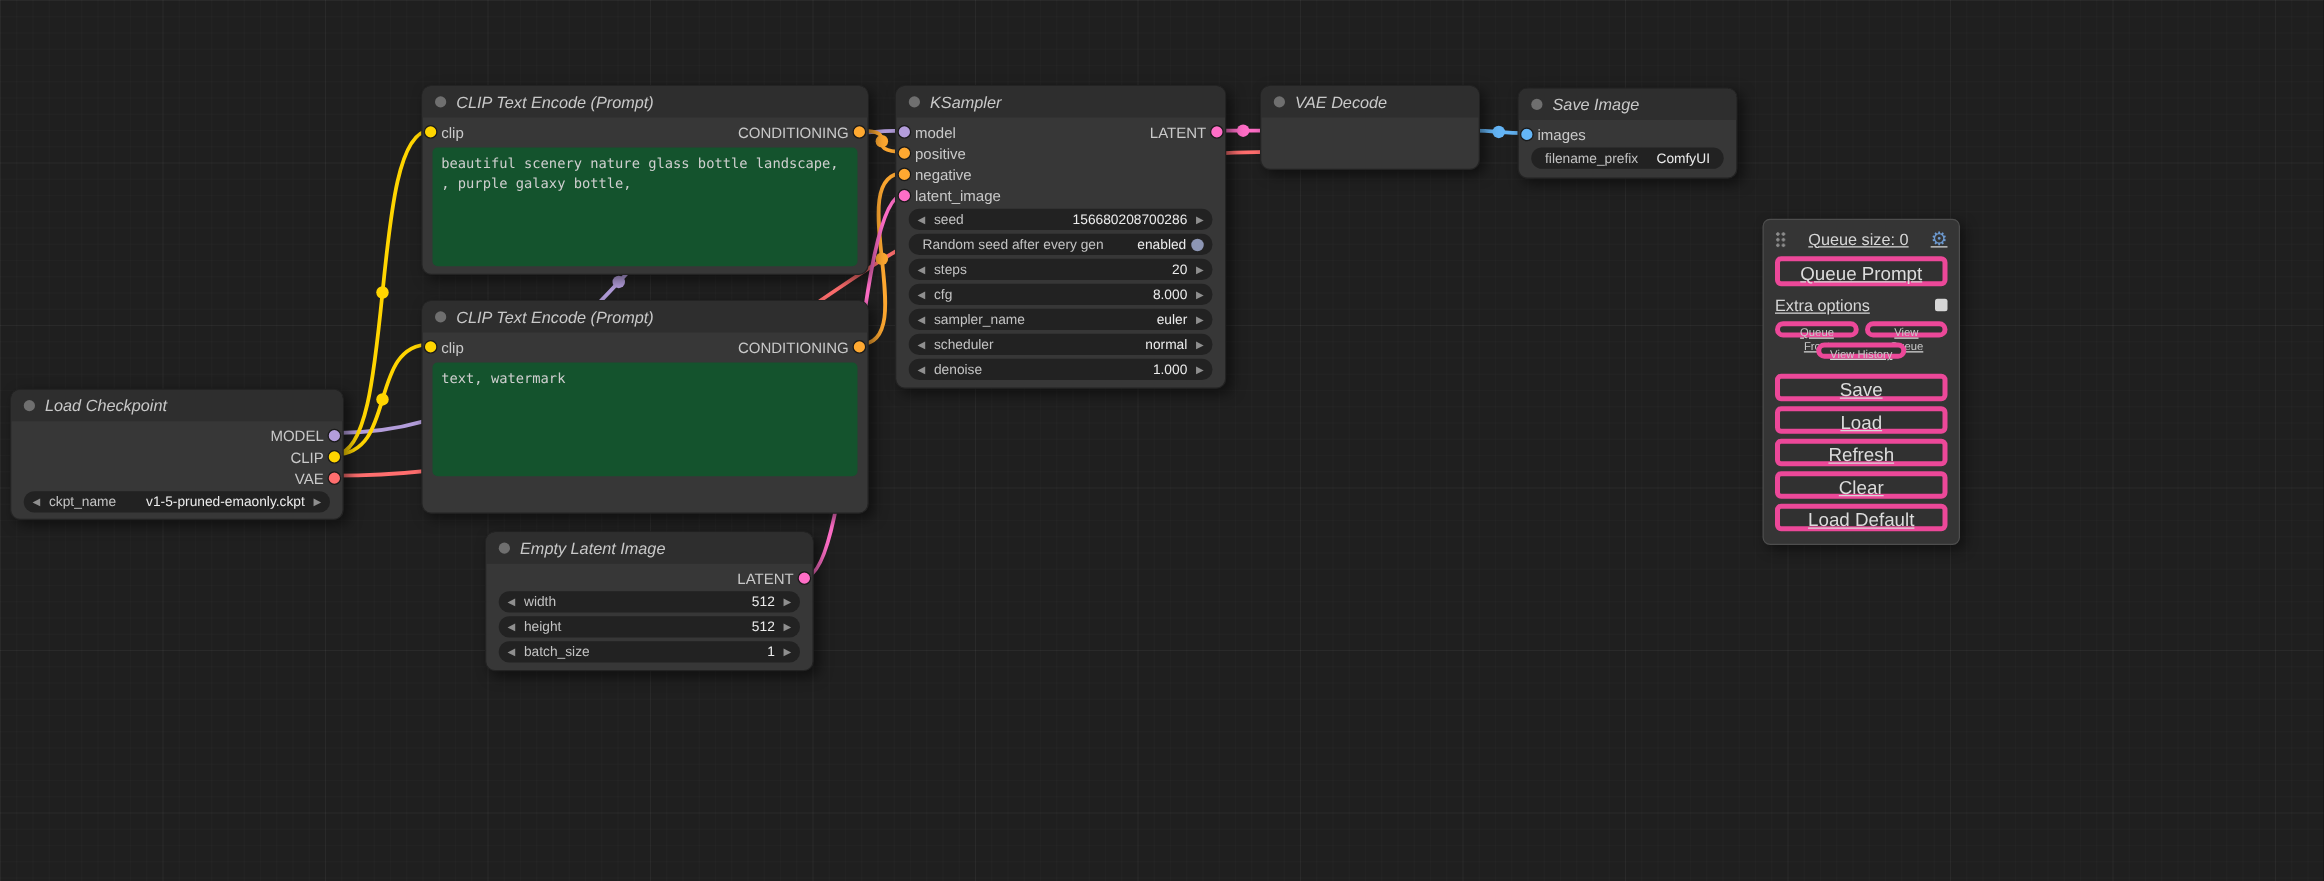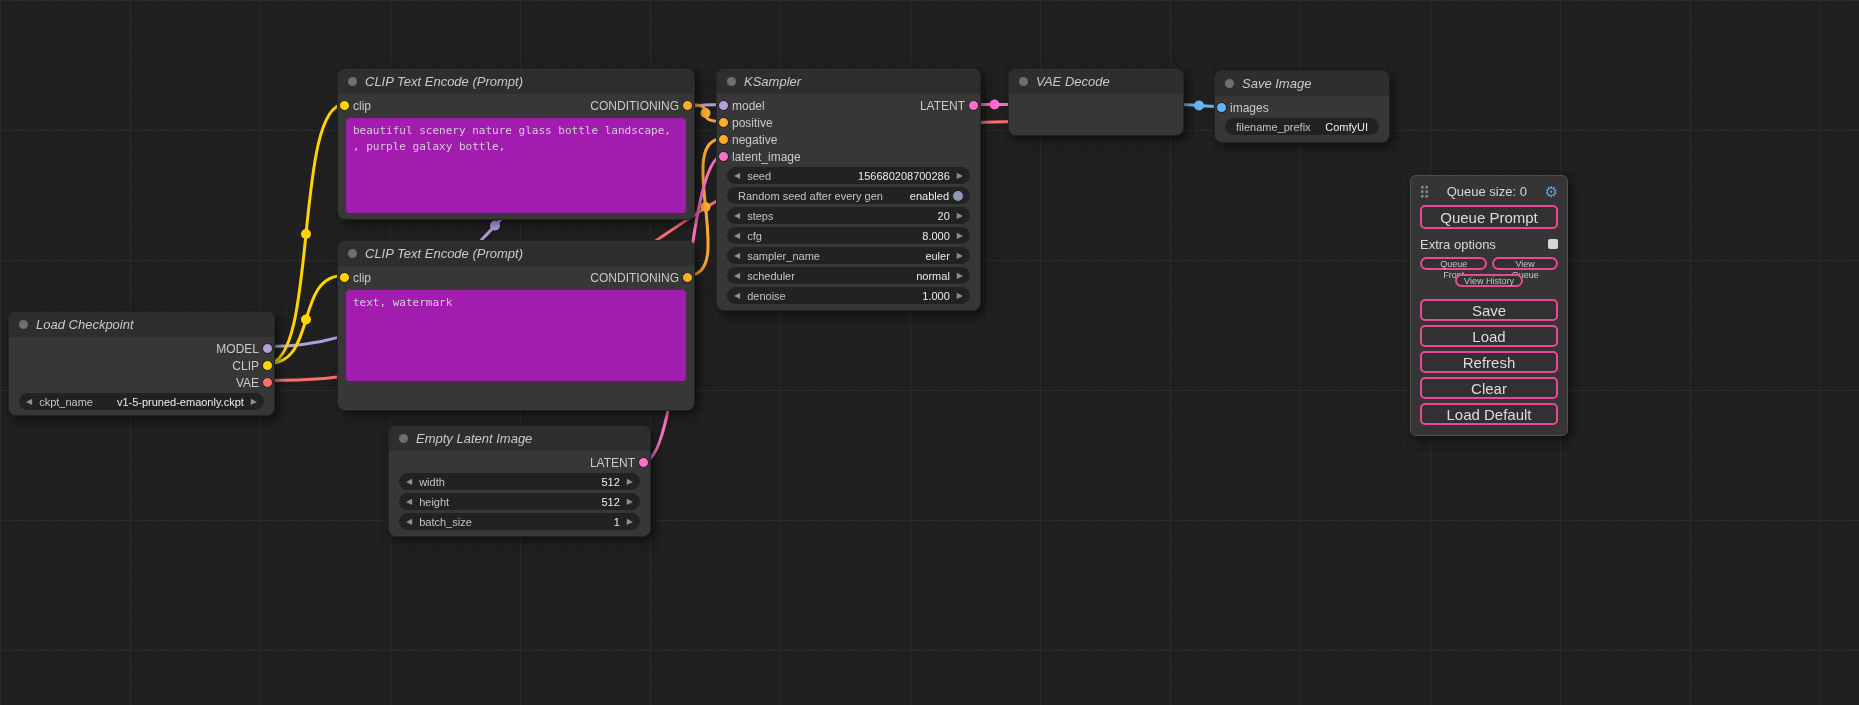--- a/index.html
+++ b/index.html
@@ -28,26 +28,26 @@
   .port.in { left:1px; }
   .port.out { right:1px; }
   .widgets { padding-top:2px; }
   .widget { position:relative; height:17px; margin:0 10px 3px; background:#222; border-radius:9px; display:flex; align-items:center; padding:0 7px; font-size:11px; color:#c3c3c3; white-space:nowrap; }
   .widget .arrow { color:#8f8f8f; font-size:8px; line-height:17px; flex:none; }
   .widget .wlabel { margin-left:7px; }
   .widget .wvalue { margin-left:auto; margin-right:7px; color:#ececec; }
   .widget.no-arrows .wlabel { margin-left:4px; }
   .widget.no-arrows .wvalue { margin-right:4px; }
   .toggle-dot { width:10px; height:10px; border-radius:50%; background:#8d96b4; flex:none; }
-  .prompt-box { margin:4px 8px 0; background:#a21caf; border-radius:4px; padding:5px 7px; font-family:"DejaVu Sans Mono", monospace; font-size:11px; line-height:1.45; color:#cfcfcf; overflow:hidden; }
-  #queue-panel { position:absolute; z-index:3; left:1410px; top:175px; width:158px; background:#353535; border:1px solid #4e4e4e; border-radius:6px; padding:5px 9px 10px; color:#d7d7d7; box-shadow:4px 4px 10px rgba(0,0,0,0.45); }
+  .prompt-box { margin:4px 8px 0; background:#14532d; border-radius:4px; padding:5px 7px; font-family:"DejaVu Sans Mono", monospace; font-size:11px; line-height:1.45; color:#cfcfcf; overflow:hidden; }
+  #queue-panel { position:absolute; z-index:3; left:1410px; top:175px; width:158px; background:#353535; border:1px solid #4e4e4e; border-radius:6px; padding:5px 9px 10px; color:#d7d7d7; box-shadow:4px 4px 10px rgba(0,0,0,0.45);text-decoration:underline; }
   .qp-header { display:flex; align-items:center; justify-content:space-between; height:20px; font-size:13px; margin-bottom:4px; }
   .drag-handle { width:9px; height:13px; background-image:radial-gradient(circle, #8d8d8d 1.1px, transparent 1.6px); background-size:4.5px 4.5px; }
   .gear { font-size:15px; color:#6d9ad1; line-height:1; cursor:pointer; }
-  .qp-btn { display:block; width:100%; background:#313131; border:2px solid #ec4899; border-radius:5px; color:#dcdcdc; text-align:center; font-family:inherit; cursor:pointer; }
+  .qp-btn { display:block; width:100%; background:#313131; border:4px solid #ec4899; border-radius:5px; color:#dcdcdc; text-align:center; font-family:inherit; cursor:pointer; }
   .qp-btn.big { height:24px; font-size:15px; line-height:21px; margin-bottom:6px; }
   .qp-btn.med { height:22px; font-size:15px; line-height:19px; margin-top:4px; }
   .extra-row { display:flex; align-items:center; justify-content:space-between; gap:25px; font-size:13px; height:18px; }
   .checkbox { width:10px; height:10px; background:#d6d6d6; border-radius:2px; cursor:pointer; }
   .small-row { display:flex; justify-content:center; gap:5px; margin-top:4px; }
   .qp-btn.small { width:auto; height:13px; font-size:9px; line-height:11px; padding:0 7px; border-radius:7px; color:#c9c9c9; }
   .spacer8 { height:8px; }
 </style>
 </head>
 <body>

